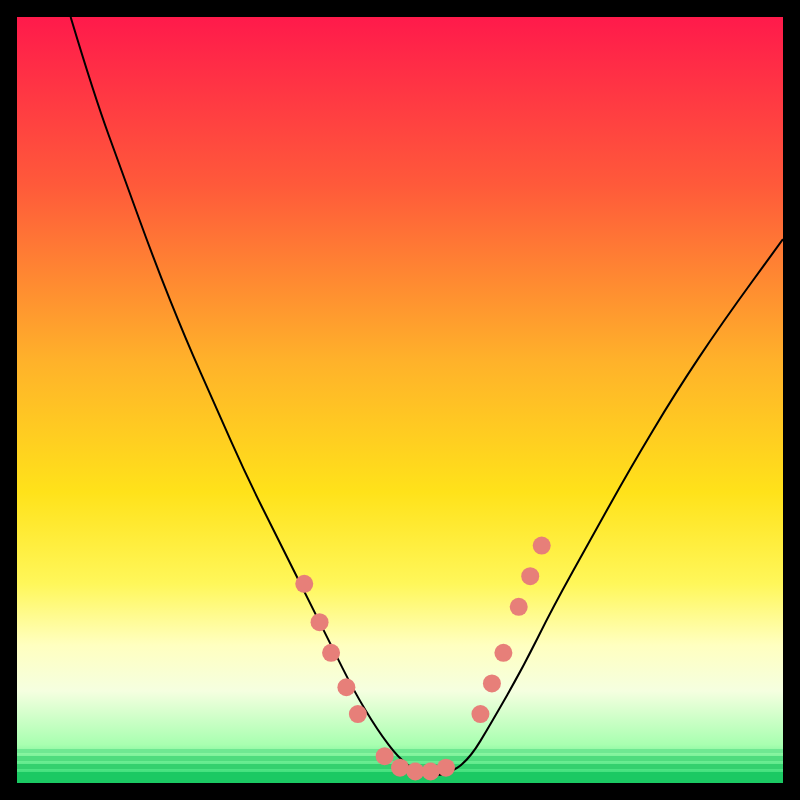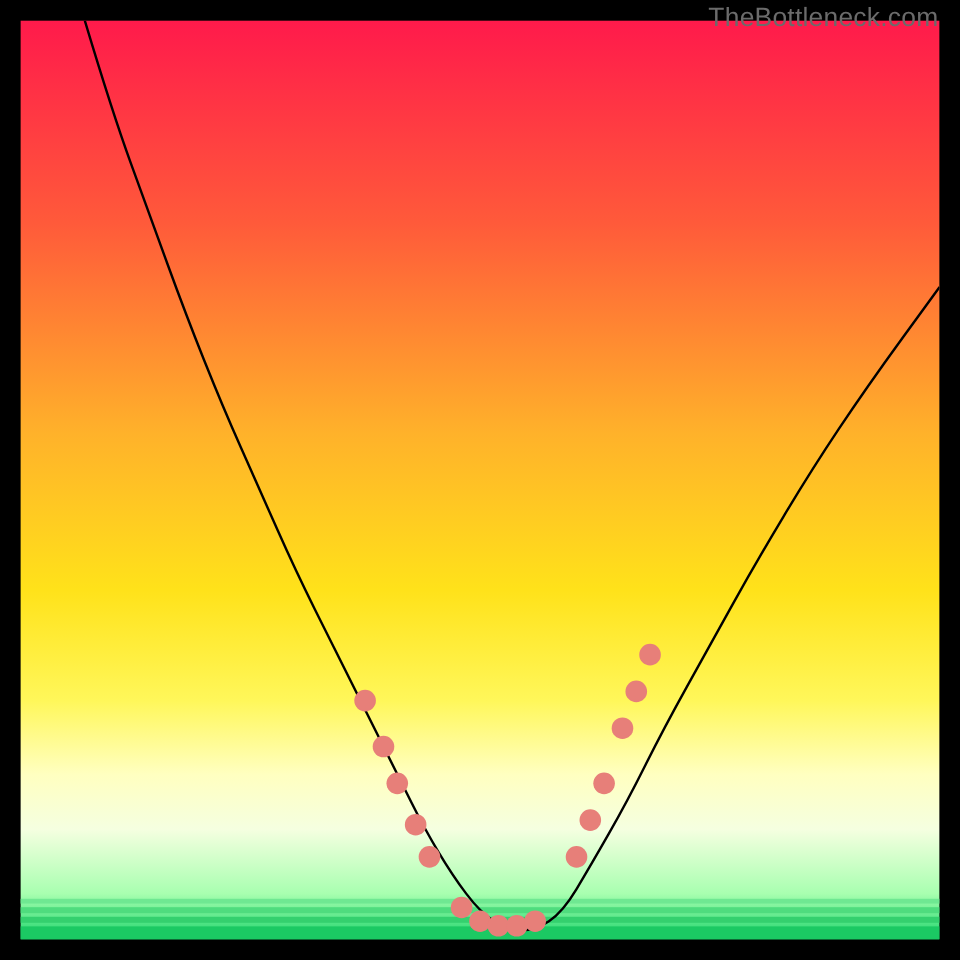--- a/index.html
+++ b/index.html
@@ -73,14 +73,13 @@
         <circle cx="413.64000000000004" cy="754.51" r="9" fill="#e77f79"></circle>
         <circle cx="428.96000000000004" cy="750.68" r="9" fill="#e77f79"></circle>
         <circle cx="463.43" cy="697.06" r="9" fill="#e77f79"></circle>
         <circle cx="474.92" cy="666.42" r="9" fill="#e77f79"></circle>
         <circle cx="486.41" cy="635.78" r="9" fill="#e77f79"></circle>
         <circle cx="501.73" cy="589.8199999999999" r="9" fill="#e77f79"></circle>
         <circle cx="513.22" cy="559.18" r="9" fill="#e77f79"></circle>
         <circle cx="524.71" cy="528.54" r="9" fill="#e77f79"></circle>
       </svg>
   </div>
-  <div class="watermark">TheBottleneck.com</div>
 </div>
 
 </body></html>

